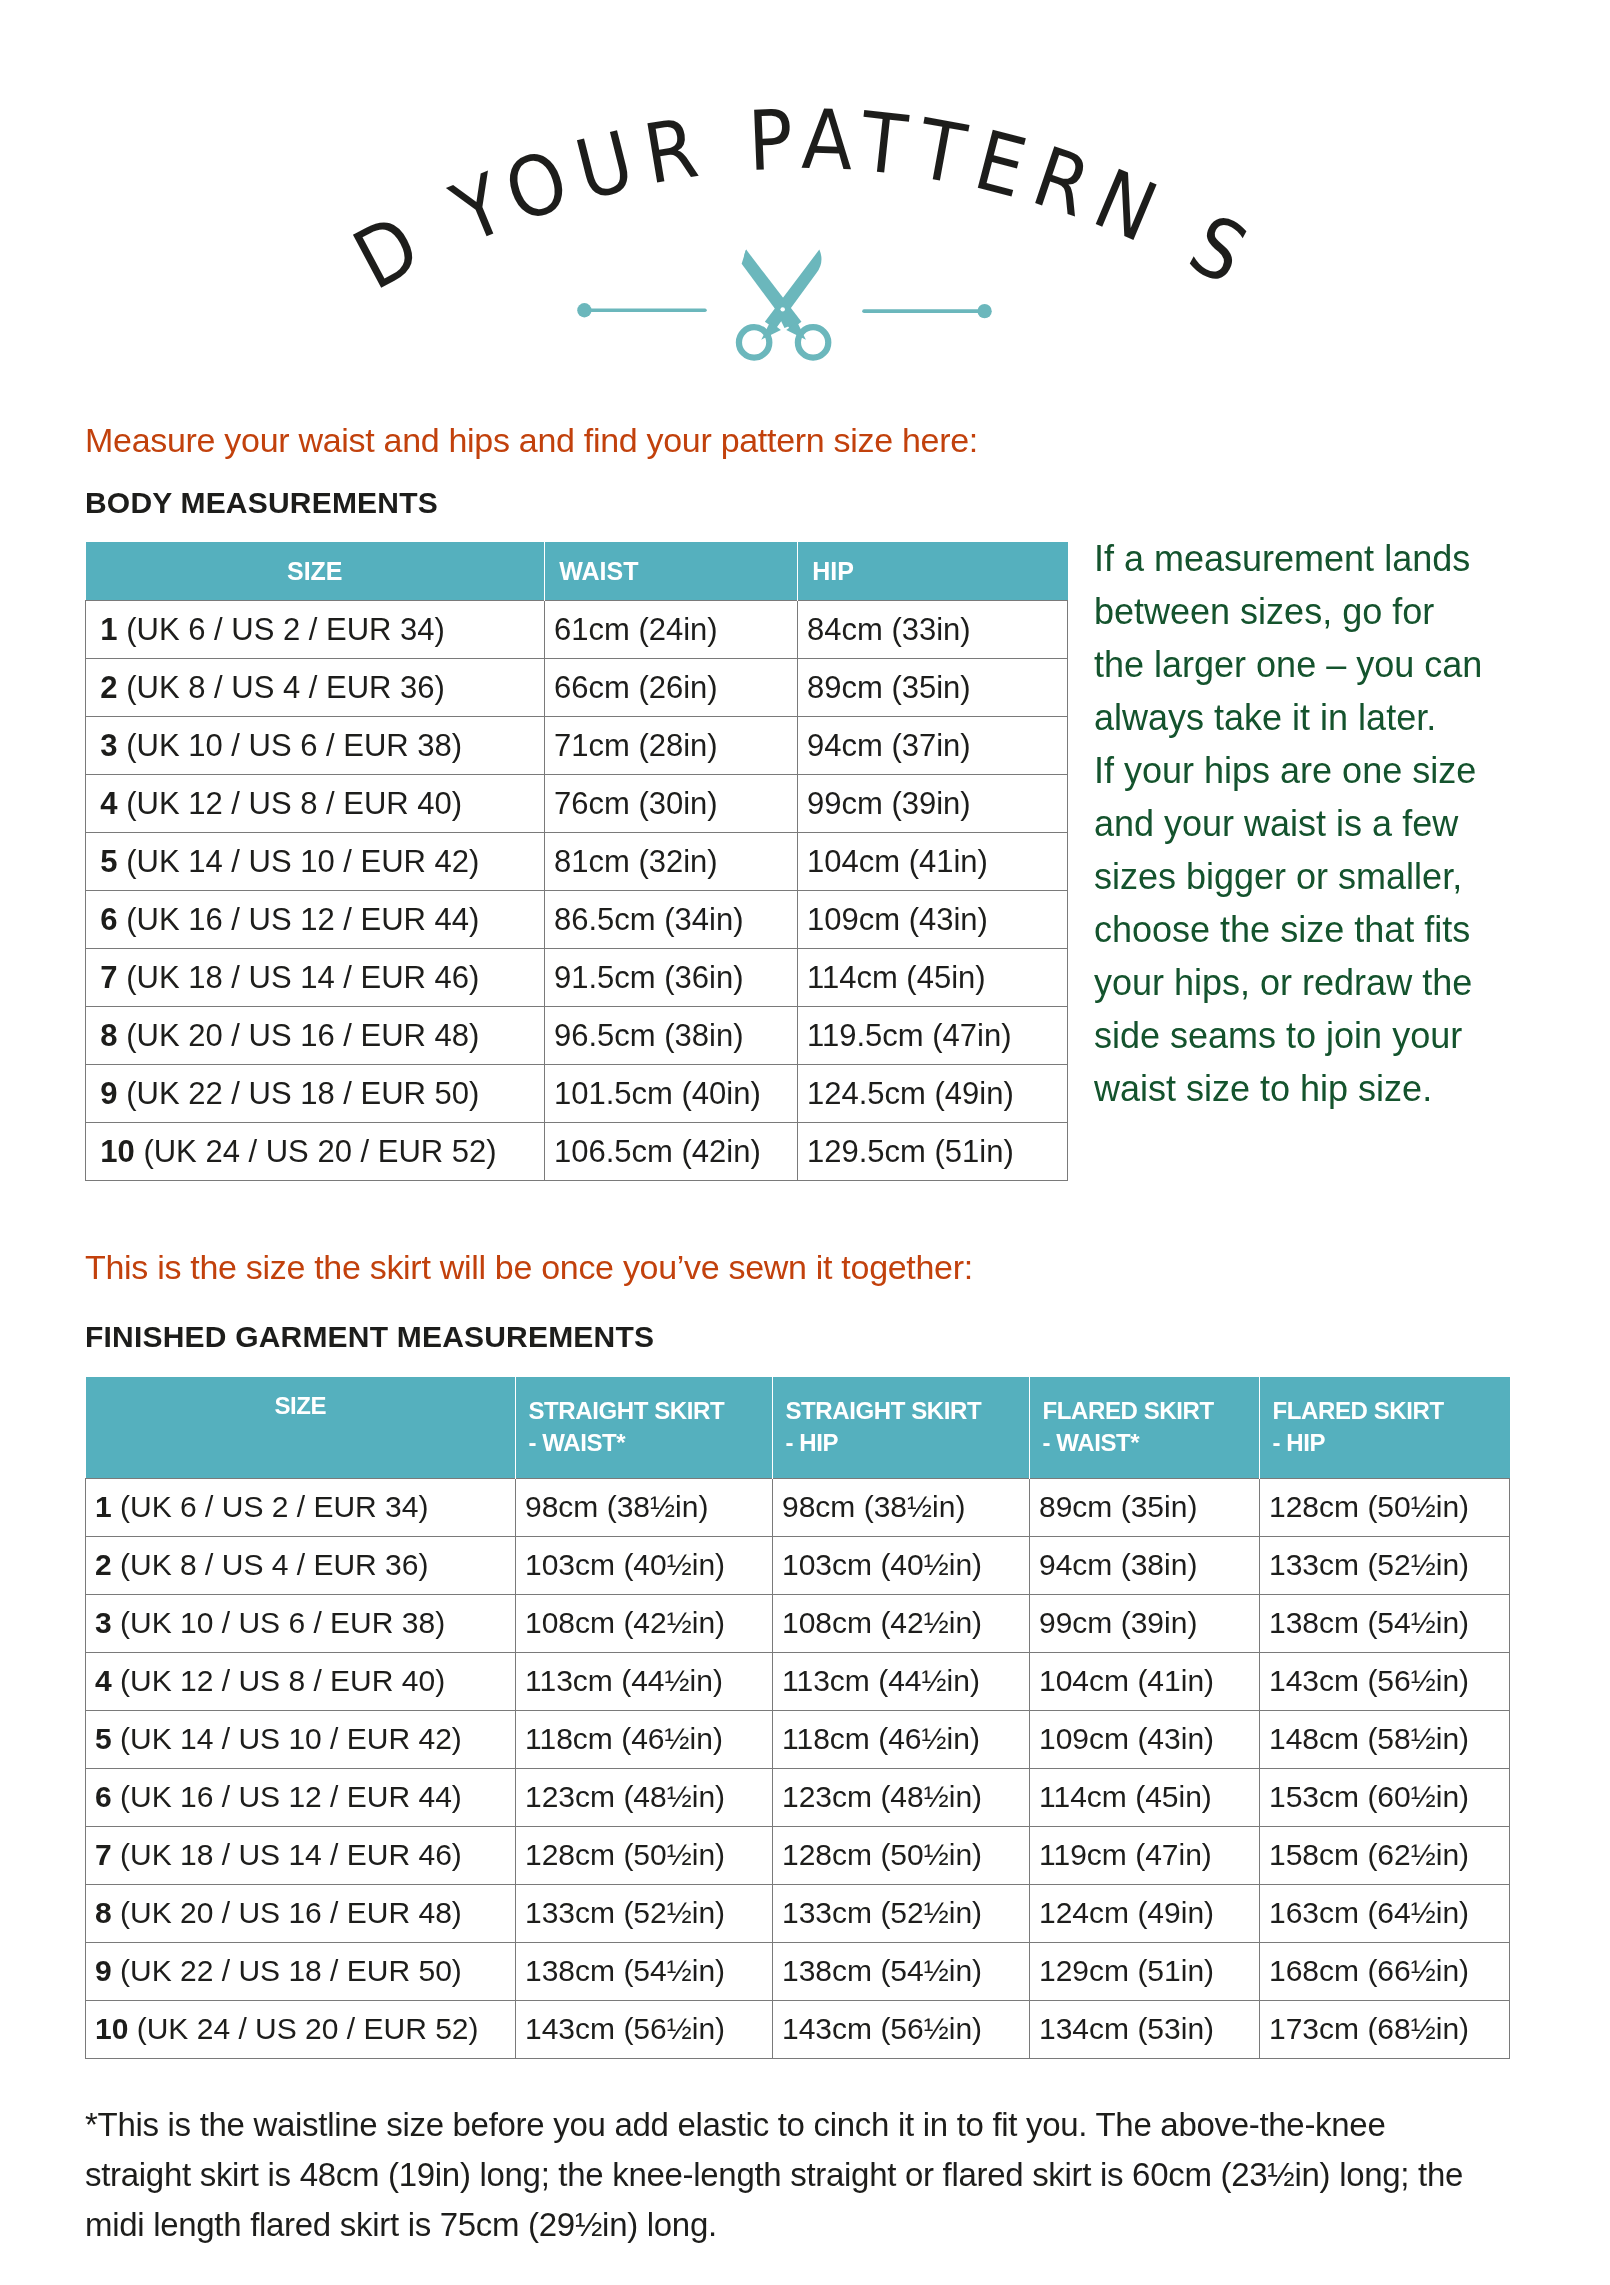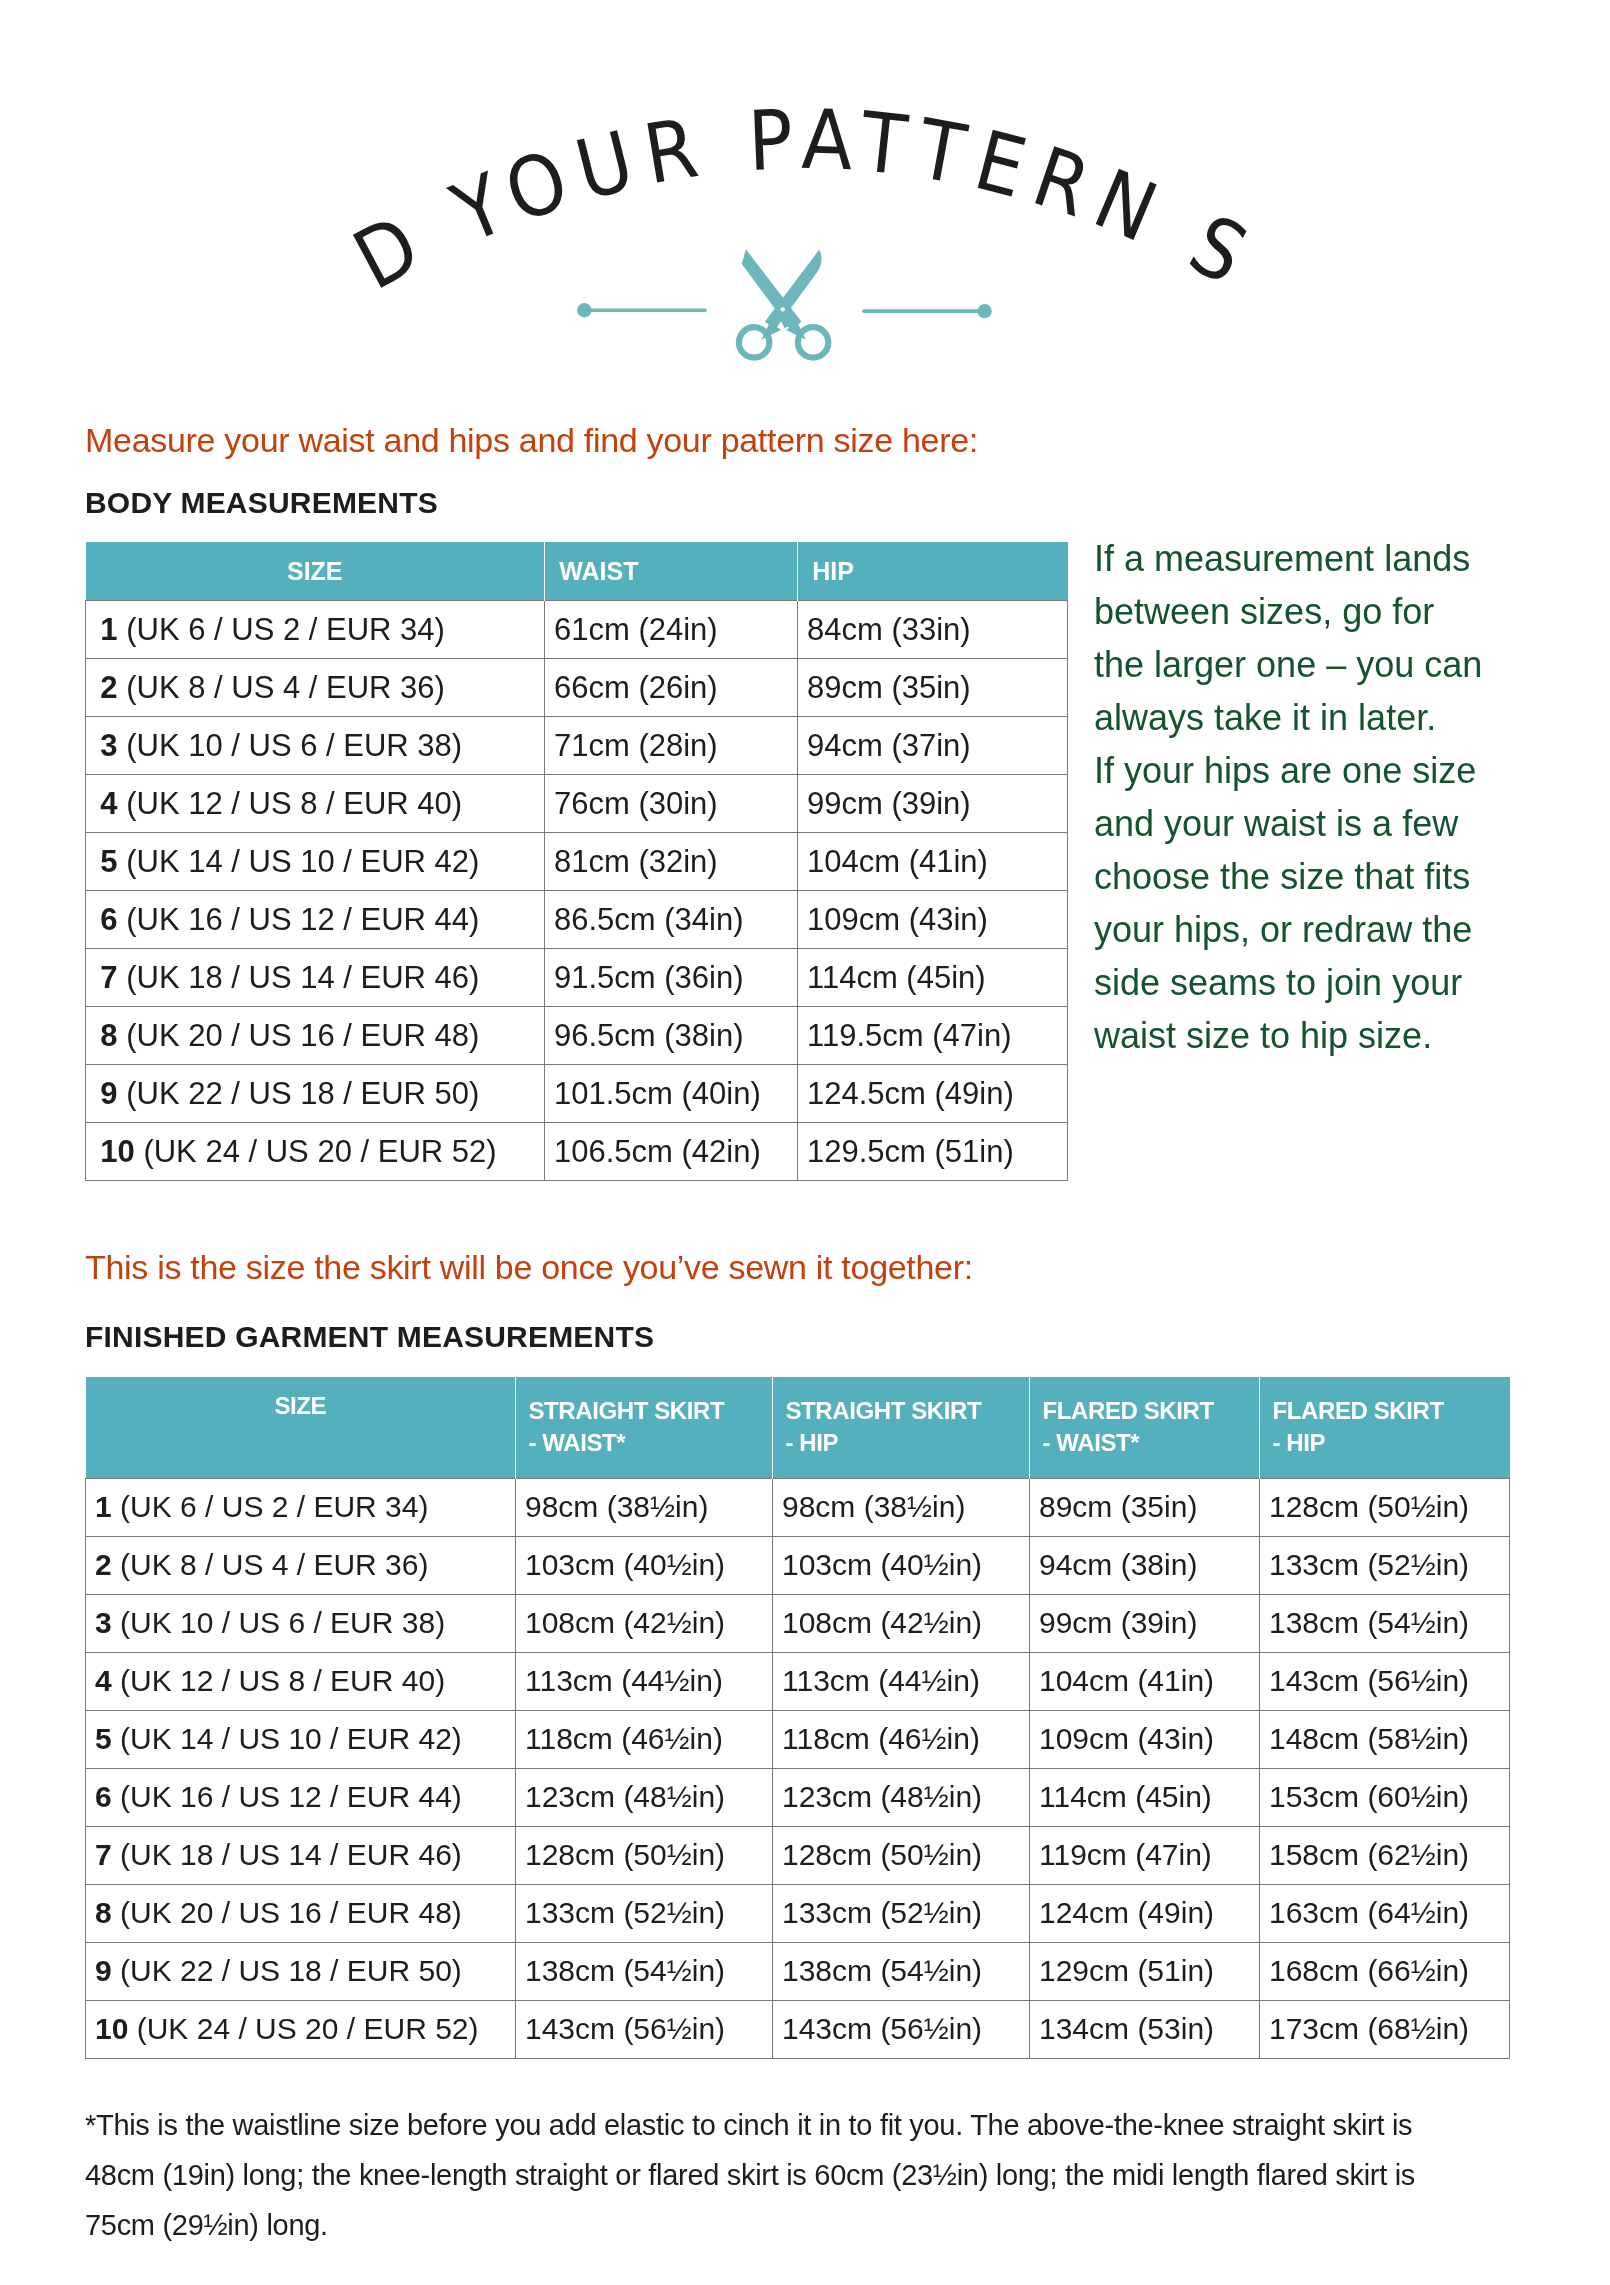--- a/index.html
+++ b/index.html
@@ -42,21 +42,21 @@
   #finished-table th { height: 88px; font-size: 24px; line-height: 32px; padding: 0 12.5px; letter-spacing: -0.4px; }
   #finished-table td { height: 57px; }
   #finished-table col.c1 { width: 430px; }
   #finished-table col.c2 { width: 257px; }
   #finished-table col.c3 { width: 257px; }
   #finished-table col.c4 { width: 230px; }
   #finished-table col.c5 { width: 250px; }
   #finished-table td { font-size: 30px; padding: 0 9px; }
 
   #footnote { position: absolute; left: 85px; top: 2100px; width: 1397px;
-              font-size: 29px; line-height: 50px; color: #1d1d1b; letter-spacing: -0.3px; }
+              font-size: 33px; line-height: 50px; color: #1d1d1b; letter-spacing: -0.3px; }
 </style>
 </head>
 <body>
 
 <svg id="title-svg" viewBox="0 0 1040 240">
   <defs>
     <path id="title-arc" d="M 40 235 Q 520 -40 1000 235" fill="none"></path>
   </defs>
   <text text-anchor="middle" style="font-stretch: condensed;">
     <textPath href="#title-arc" startOffset="50%">FIND YOUR PATTERN SIZE</textPath>
@@ -157,20 +157,21 @@
     </tbody>
 </table>
 
 <div id="advice">
     <p>If a measurement lands</p>
     <p>between sizes, go for</p>
     <p>the larger one – you can</p>
     <p>always take it in later.</p>
     <p>If your hips are one size</p>
     <p>and your waist is a few</p>
+    <p>sizes bigger or smaller,</p>
     <p>choose the size that fits</p>
     <p>your hips, or redraw the</p>
     <p>side seams to join your</p>
     <p>waist size to hip size.</p>
   </div>
 
 <div class="intro" style="top: 1248px;">This is the size the skirt will be once you’ve sewn it together:</div>
 <div class="section-title" style="top: 1320px;">FINISHED GARMENT MEASUREMENTS</div>
 
 <table id="finished-table">

